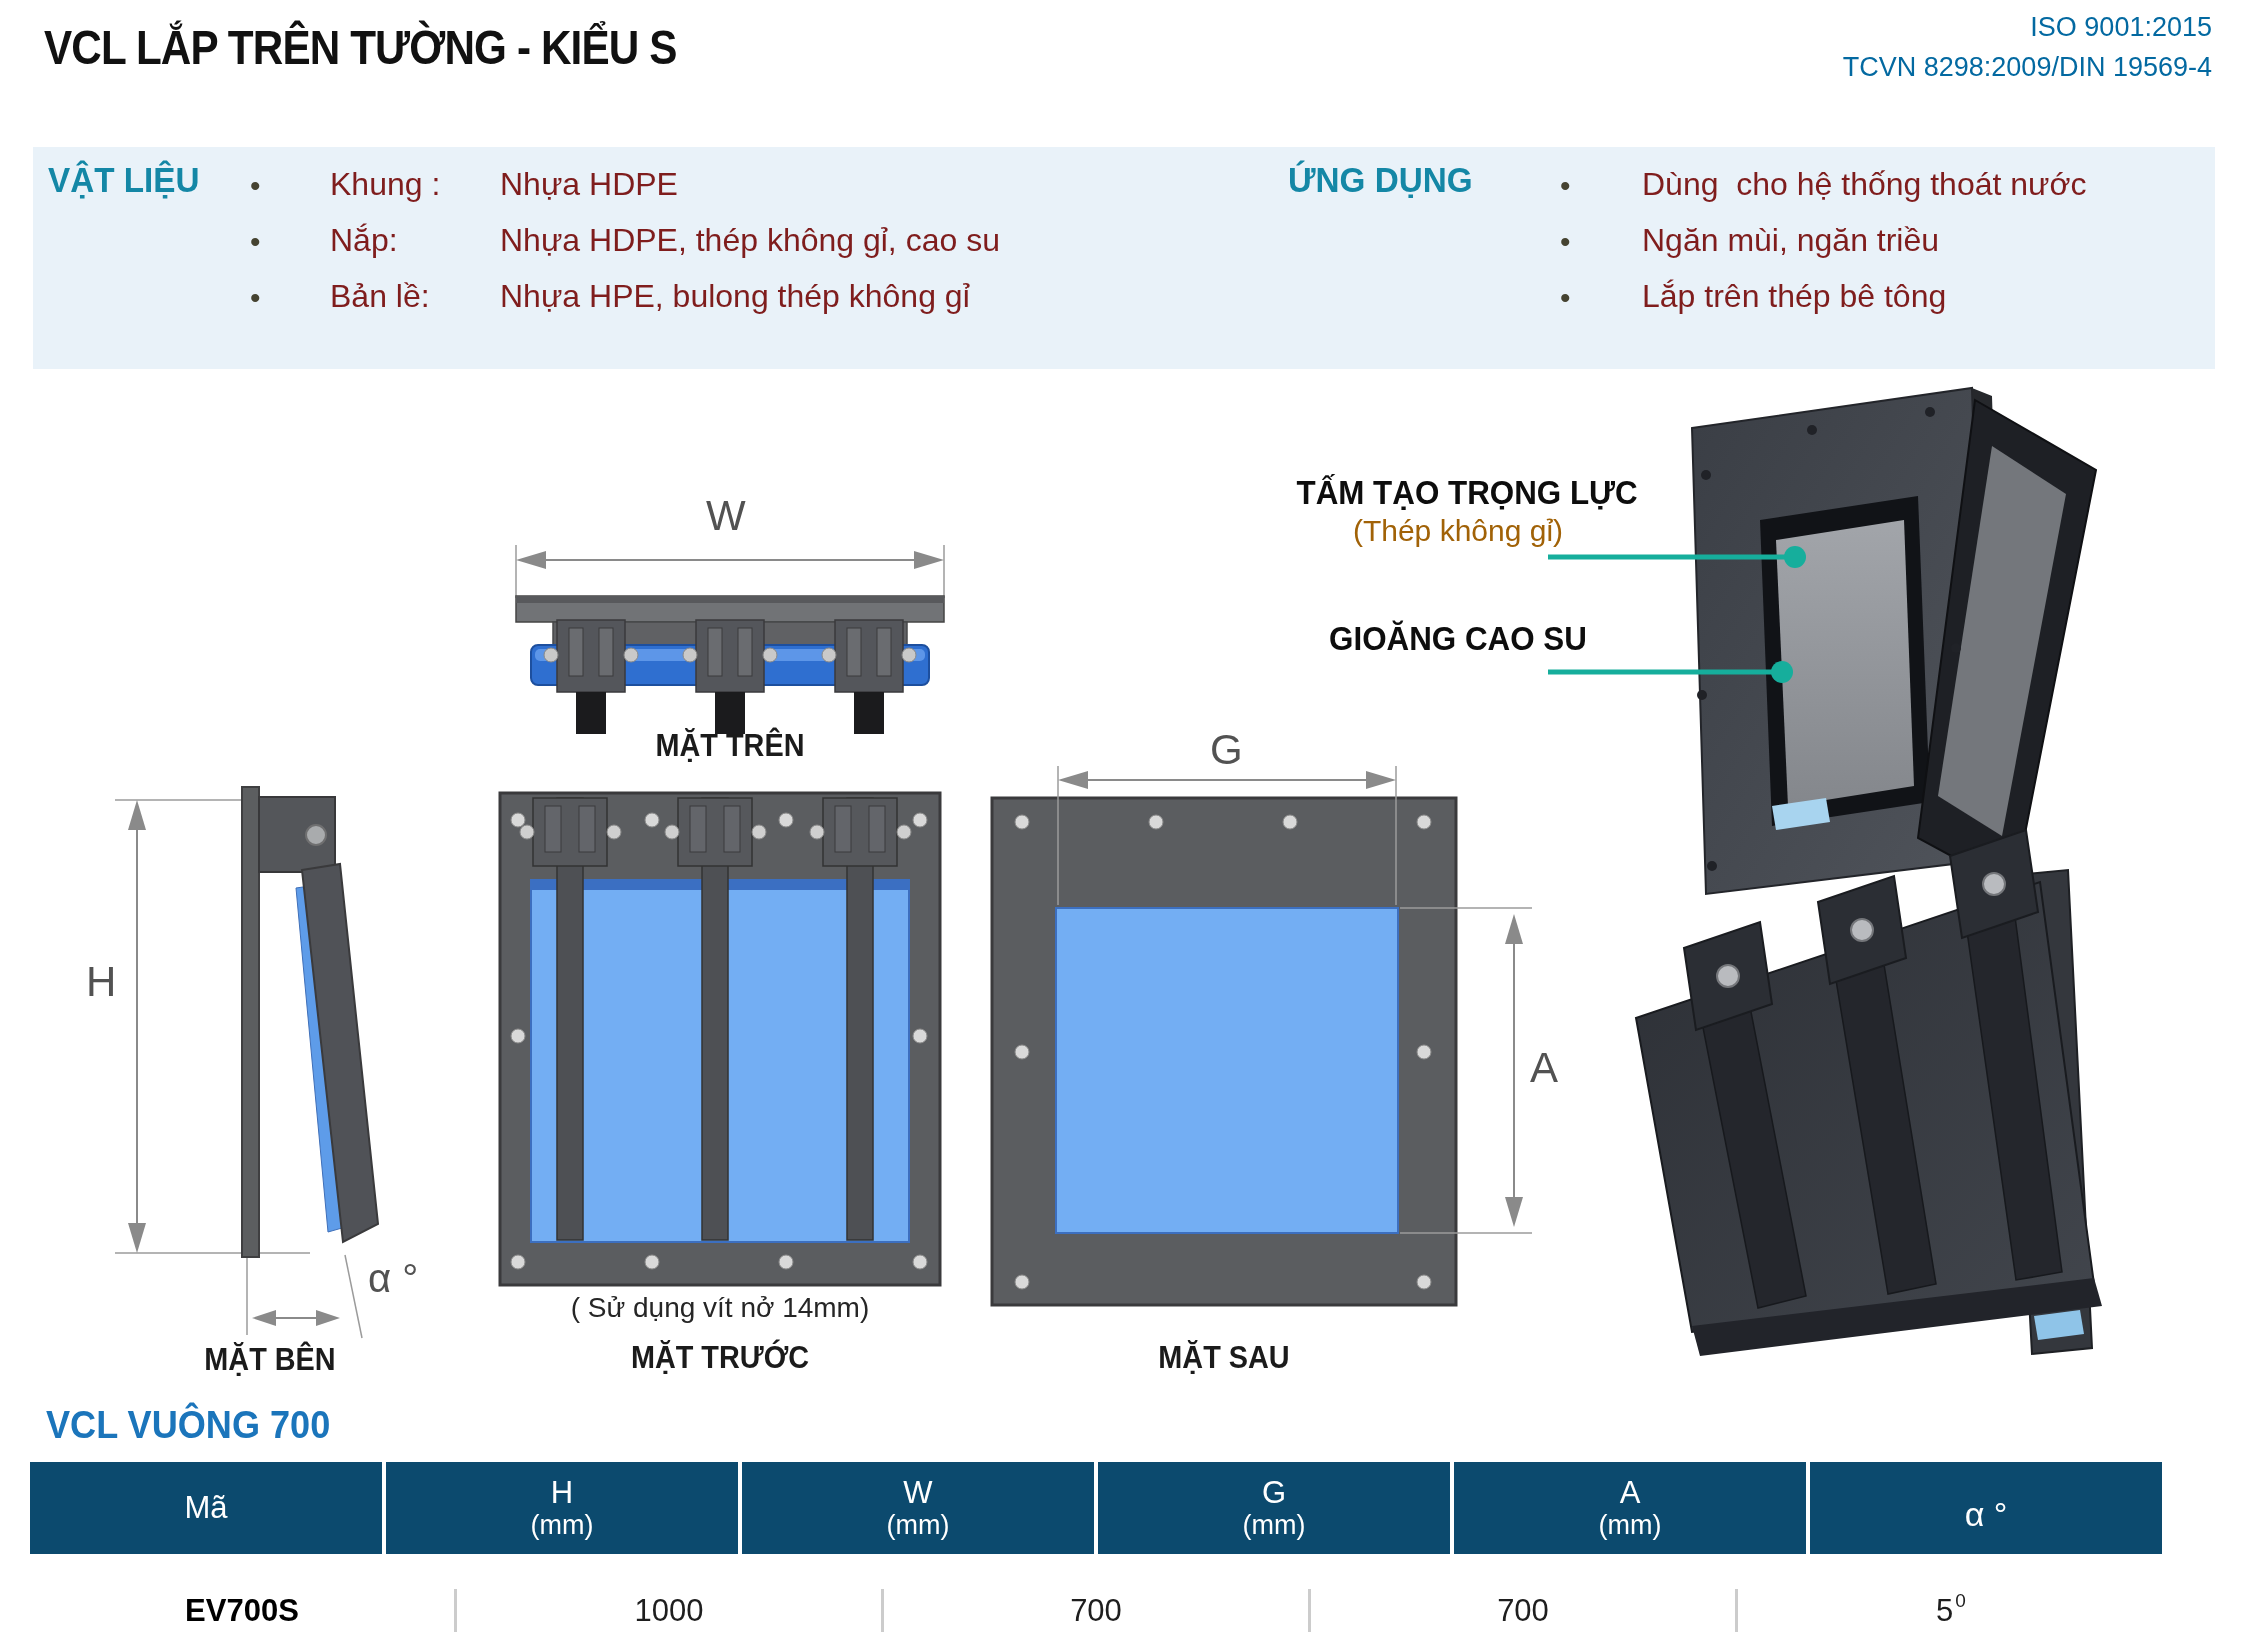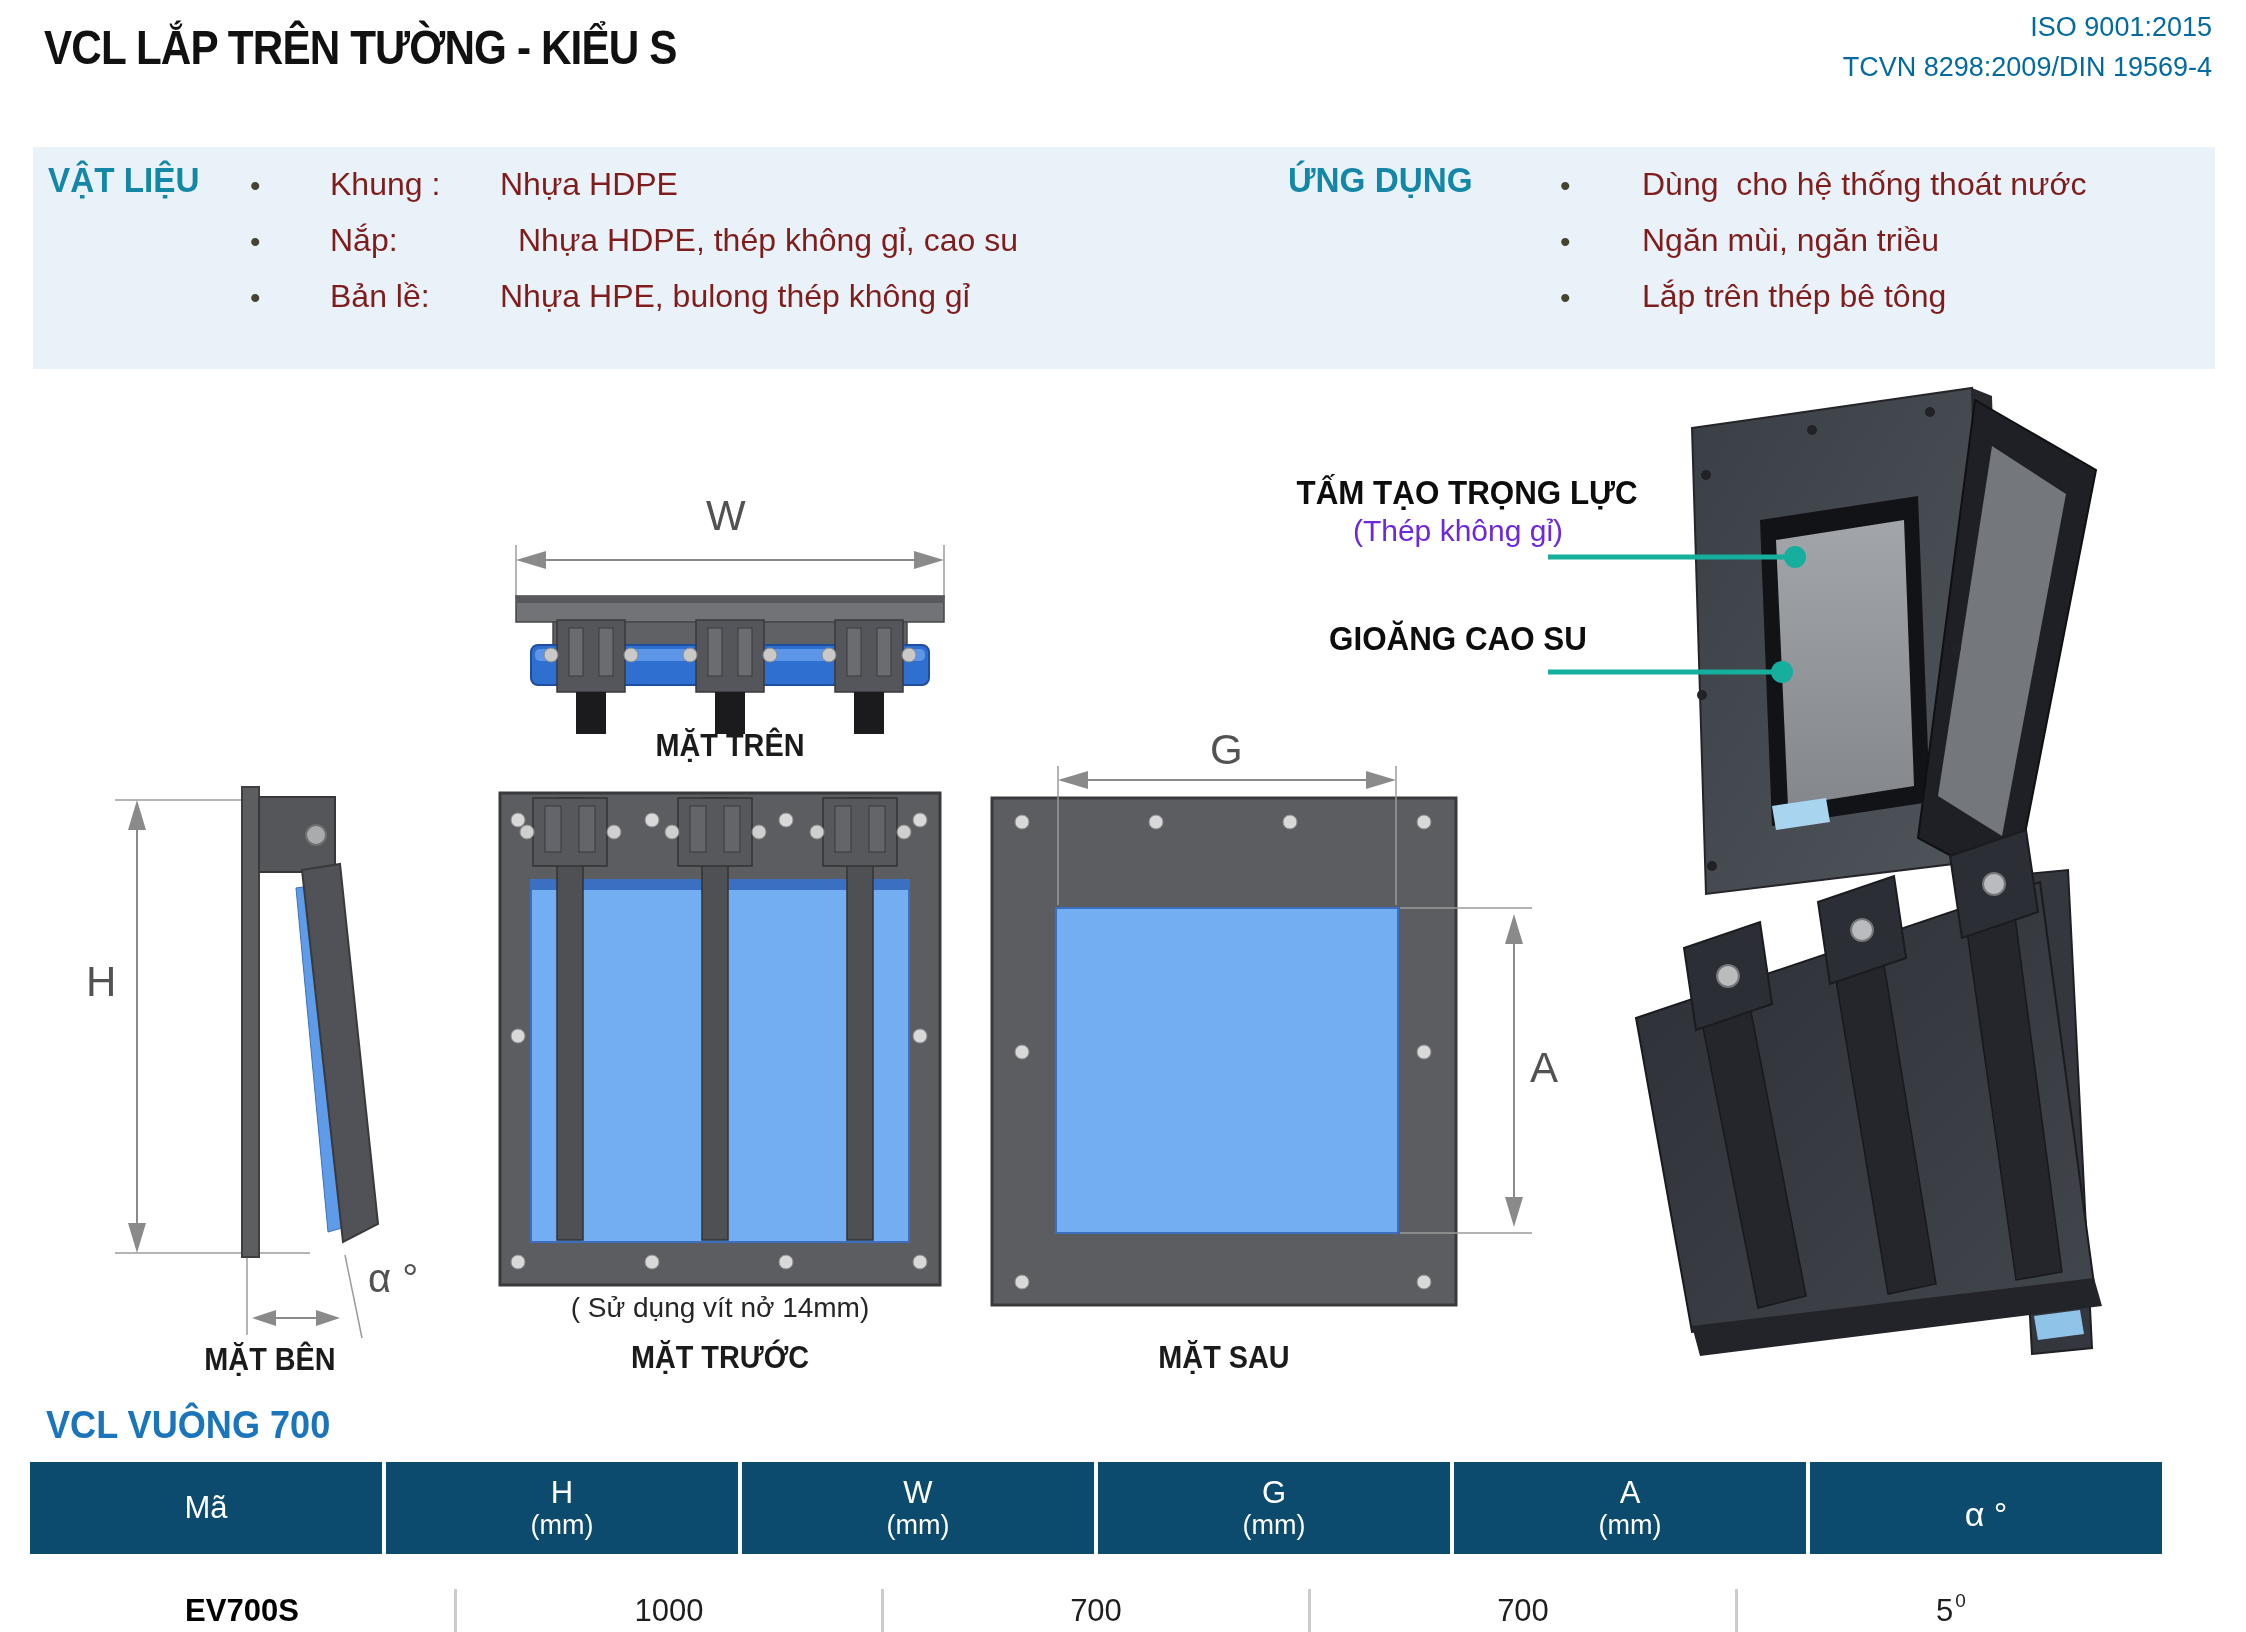--- a/index.html
+++ b/index.html
@@ -17,21 +17,21 @@
     transform:scaleX(.95);transform-origin:left center;}
   .band-label,.band-value,.app-item{font-size:32px;color:#7f1d1d;white-space:pre;}
   .bullet{font-size:30px;color:#454331;}
   
   .view-label{font-size:31px;font-weight:bold;color:#1b1b1b;text-align:center;
     transform:scaleX(.93);white-space:nowrap;}
   .dim-label{font-size:42px;color:#525252;white-space:nowrap;}
   .note{font-size:28px;color:#262626;text-align:center;white-space:nowrap;}
   .callout-title{font-size:33px;font-weight:bold;color:#0d0d0d;text-align:center;
     transform:scaleX(.95);white-space:nowrap;}
-  .callout-sub{font-size:30px;color:#6d28d9;text-align:center;white-space:nowrap;}
+  .callout-sub{font-size:30px;color:#a16207;text-align:center;white-space:nowrap;}
   
   .section-title{left:46px;top:1404px;font-size:38px;font-weight:bold;color:#1b75bb;
     transform:scaleX(.95);transform-origin:left center;white-space:nowrap;}
   .spec-table{left:30px;top:1462px;width:2132px;height:170px;}
   .thead{display:flex;height:92px;}
   .th{background:#0c4a6e;color:#fff;flex:1 1 0;display:flex;flex-direction:column;
     justify-content:center;align-items:center;border-right:4px solid #fff;line-height:1.15;}
   .th:last-child{border-right:none;}
   .th .nm{font-size:31px;} .th .unit{font-size:27px;}
   .th-alpha .nm{font-size:34px;padding-top:14px;}
@@ -54,21 +54,21 @@
   <div class="abs band"></div>
 
   <div class="abs teal-head" style="left:48px;top:160px;">VẬT LIỆU</div>
   <span class="abs bullet" style="left:250px;top:169px;">•</span>
   <span class="abs bullet" style="left:250px;top:225px;">•</span>
   <span class="abs bullet" style="left:250px;top:281px;">•</span>
   <div class="abs band-label" style="left:330px;top:166px;">Khung :</div>
   <div class="abs band-label" style="left:330px;top:222px;">Nắp:</div>
   <div class="abs band-label" style="left:330px;top:278px;">Bản lề:</div>
   <div class="abs band-value" style="left:500px;top:166px;">Nhựa HDPE</div>
-  <div class="abs band-value" style="left:500px;top:222px;margin-left:18px;">Nhựa HDPE, thép không gỉ, cao su</div>
+  <div class="abs band-value" style="left:500px;top:222px;">Nhựa HDPE, thép không gỉ, cao su</div>
   <div class="abs band-value" style="left:500px;top:278px;">Nhựa HPE, bulong thép không gỉ</div>
 
   <div class="abs teal-head" style="left:1288px;top:160px;">ỨNG DỤNG</div>
   <span class="abs bullet" style="left:1560px;top:169px;">•</span>
   <span class="abs bullet" style="left:1560px;top:225px;">•</span>
   <span class="abs bullet" style="left:1560px;top:281px;">•</span>
   <div class="abs app-item" style="left:1642px;top:166px;">Dùng  cho hệ thống thoát nước</div>
   <div class="abs app-item" style="left:1642px;top:222px;">Ngăn mùi, ngăn triều</div>
   <div class="abs app-item" style="left:1642px;top:278px;">Lắp trên thép bê tông</div>
 

